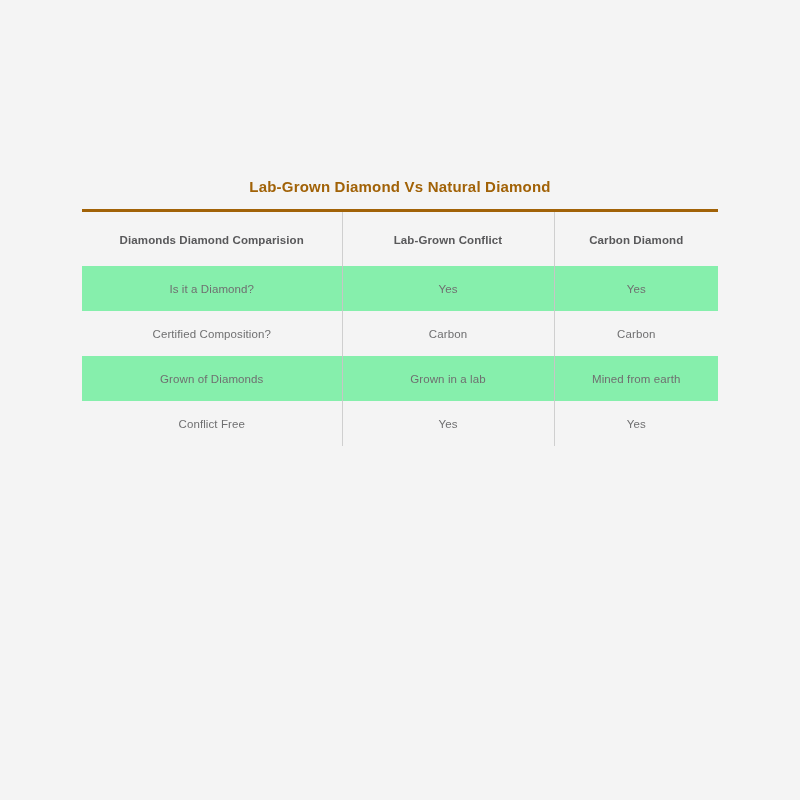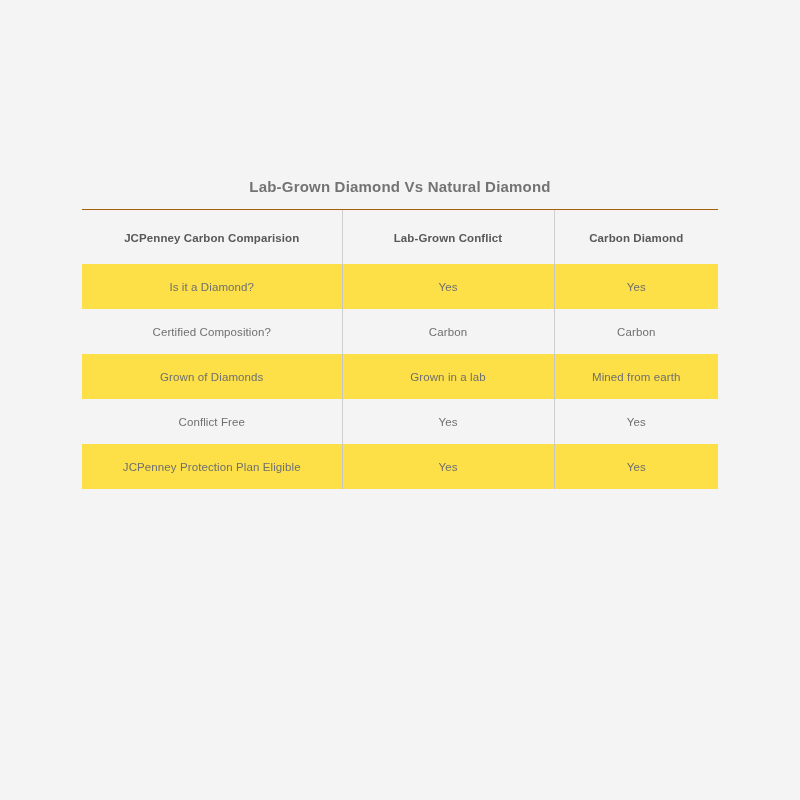--- a/index.html
+++ b/index.html
@@ -25,24 +25,24 @@
     position: absolute;
     left: 82px;
     top: 178px;
     width: 636px;
   }
 
   .title {
     text-align: center;
     font-size: 15px;
     font-weight: bold;
-    color: #737373;
+    color: #a16207;
     letter-spacing: 0.2px;
     padding-bottom: 14px;
-    border-bottom: 1px solid #a16207;
+    border-bottom: 3px solid #a16207;
   }
 
   table.comparison {
     width: 100%;
     border-collapse: collapse;
     table-layout: fixed;
   }
 
   table.comparison col.c1 { width: 260px; }
   table.comparison col.c2 { width: 212px; }
@@ -59,21 +59,21 @@
 
   table.comparison td {
     font-size: 11.5px;
     color: #6f6f70;
     text-align: center;
     padding: 17px 6px 16px 6px;
     letter-spacing: 0.1px;
   }
 
   tr.shaded td {
-    background: #fde047;
+    background: #86efac;
   }
   tr.plain td {
     background: transparent;
   }
 
   
   table.comparison th.col2, table.comparison td.col2,
   table.comparison th.col3, table.comparison td.col3 {
     border-left: 1px solid #cfcfcf;
   }
@@ -90,21 +90,21 @@
     <div class="title">Lab-Grown Diamond Vs Natural Diamond</div>
 
     <table class="comparison">
       <colgroup>
         <col class="c1">
           <col class="c2">
           <col class="c3">
       </colgroup>
       <thead>
         <tr>
-          <th class="col1">JCPenney Carbon Comparision</th>
+          <th class="col1">Diamonds Diamond Comparision</th>
           <th class="col2">Lab-Grown Conflict</th>
           <th class="col3">Carbon Diamond</th>
         </tr>
       </thead>
       <tbody>
         <tr class="shaded">
           <td class="col1">Is it a Diamond?</td>
           <td class="col2">Yes</td>
           <td class="col3">Yes</td>
         </tr>
@@ -116,22 +116,17 @@
         <tr class="shaded">
           <td class="col1">Grown of Diamonds</td>
           <td class="col2">Grown in a lab</td>
           <td class="col3">Mined from earth</td>
         </tr>
         <tr class="plain">
           <td class="col1">Conflict Free</td>
           <td class="col2">Yes</td>
           <td class="col3">Yes</td>
         </tr>
-        <tr class="shaded">
-          <td class="col1">JCPenney Protection Plan Eligible</td>
-          <td class="col2">Yes</td>
-          <td class="col3">Yes</td>
-        </tr>
       </tbody>
     </table>
 
   </div>
 </div>
 
 </body></html>

